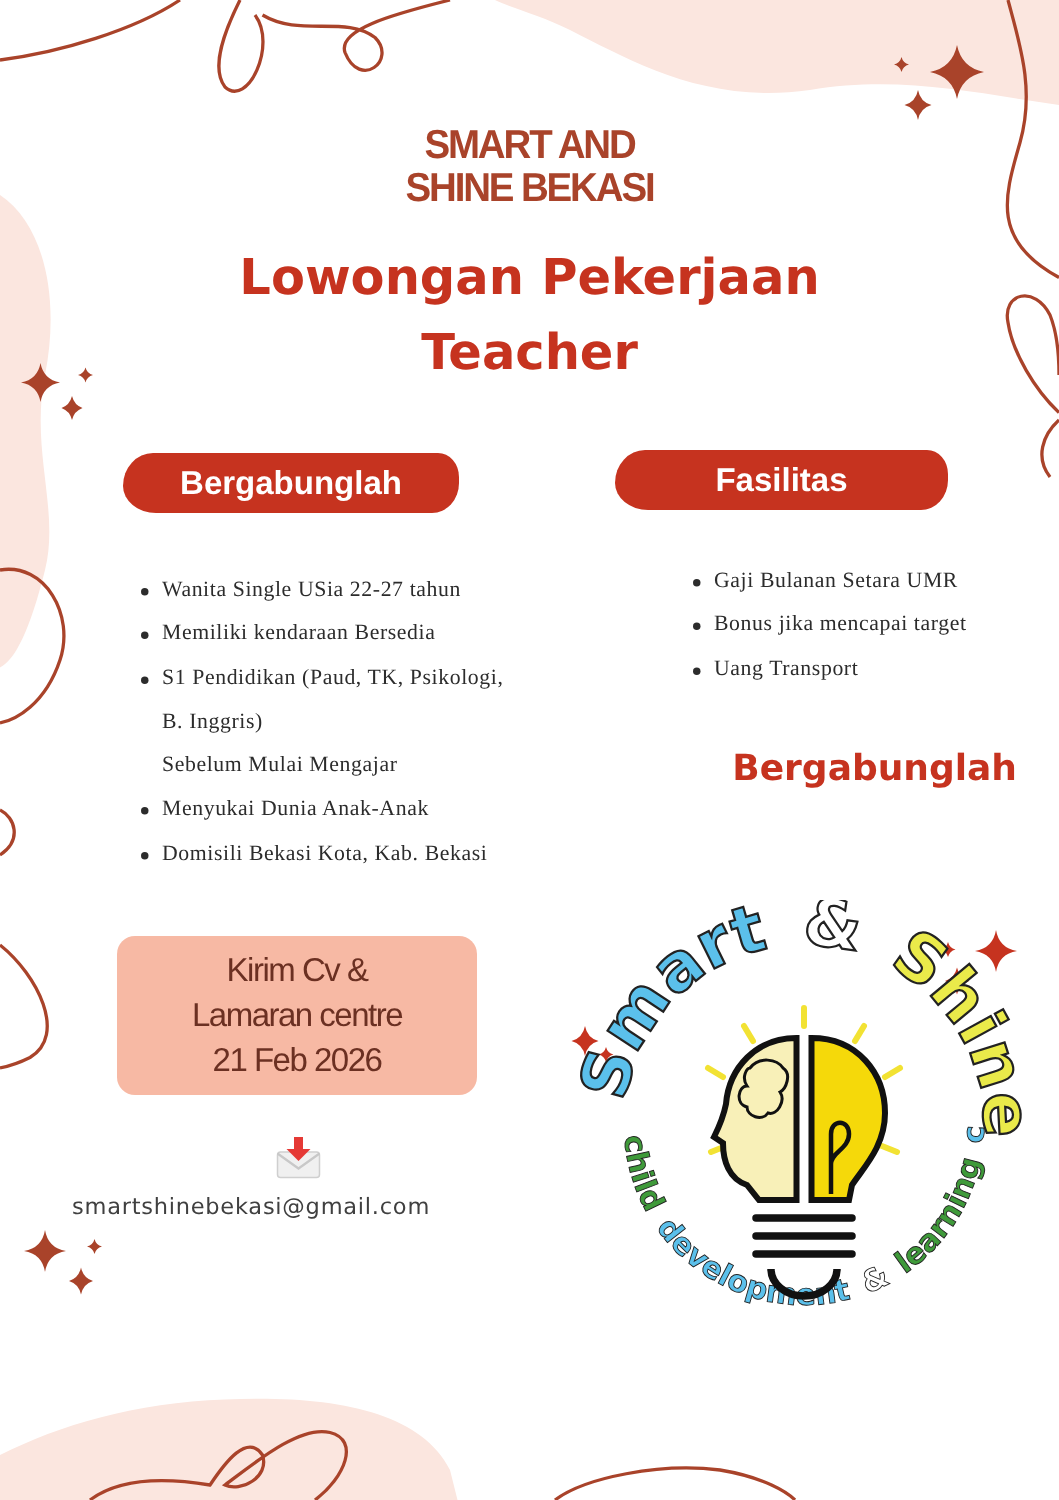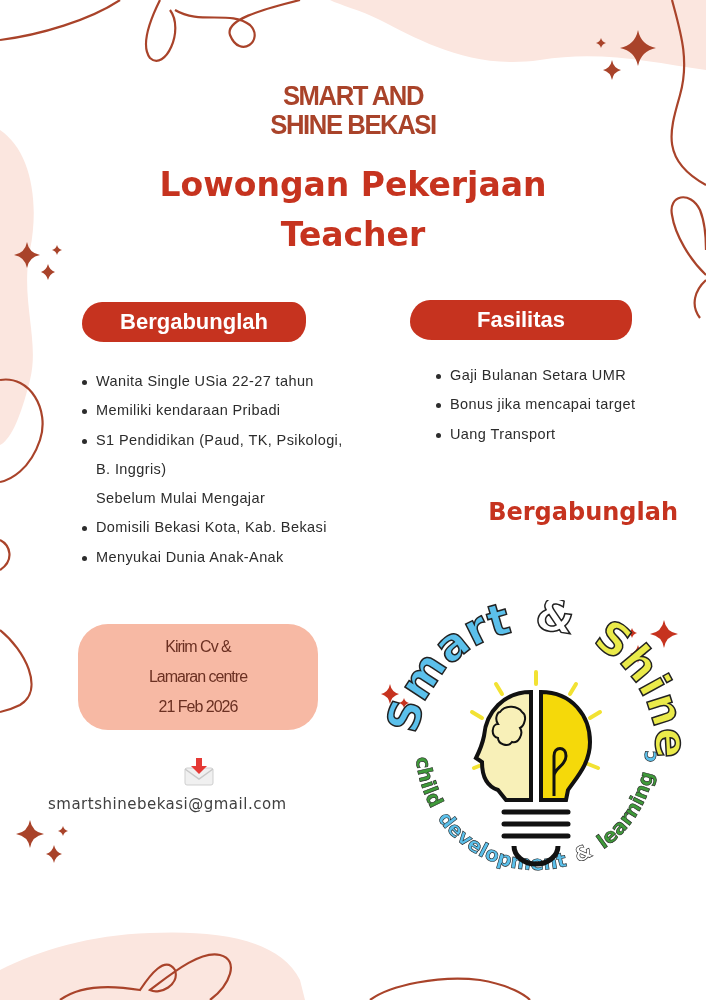--- a/index.html
+++ b/index.html
@@ -9,30 +9,30 @@
 
   .brand { left:0; width:706px; top:82px; text-align:center; color:#a9432a; font-family:"Liberation Sans", sans-serif; font-weight:bold; font-size:27px; line-height:29px; letter-spacing:-1.5px; transform:scaleX(0.95); }
   .brand div { white-space:nowrap; }
   .headline { left:0; width:706px; top:160px; text-align:center; color:#c6331f; font-family:"DejaVu Sans", sans-serif; font-weight:bold; font-size:33px; line-height:50px; letter-spacing:0px; }
   .headline div { white-space:nowrap; }
 
   .pill { position:absolute; z-index:2; height:40px; background:#c6331f; border-radius:20px 14px 18px 22px / 22px 16px 20px 18px; color:#fff; font-family:"Liberation Sans", sans-serif; font-weight:bold; font-size:22px; display:flex; align-items:center; justify-content:center; }
   .pill-left { left:82px; top:302px; width:224px; }
   .pill-right { left:410px; top:300px; width:222px; }
 
-  ul.list { list-style:none; margin:0; padding:0; position:absolute; z-index:2; color:#2c2c2c; font-family:Liberation Sans, sans-serif; font-size:14.5px; line-height:29.3px; letter-spacing:0.4px; }
+  ul.list { list-style:none; margin:12px; padding:0; position:absolute; z-index:2; color:#2c2c2c; font-family:Liberation Serif, serif; font-size:14.5px; line-height:29.3px; letter-spacing:0.4px; }
   ul.list li { position:relative; padding-left:14px; white-space:nowrap; }
   ul.list li::before { content:""; position:absolute; left:0; top:13px; width:5px; height:5px; background:#2c2c2c; border-radius:50%; }
   .req-list { left:82px; top:367px; }
-  .fac-list { left:436px; top:361px; }
+  .fac-list { left:450px; top:361px; }
 
   .join { left:388px; width:290px; top:494px; text-align:right; color:#c6331f; font-family:"DejaVu Sans", sans-serif; font-weight:bold; font-size:24px; line-height:36px; }
   .join div { white-space:nowrap; }
 
-  .deadline-box { left:78px; top:624px; width:240px; height:106px; background:#f7b9a4; border-radius:30px; display:flex; flex-direction:column; align-items:center; justify-content:center; color:#6b3022; font-family:"Liberation Sans", sans-serif; font-size:16px; line-height:30px; letter-spacing:-1px; }
+  .deadline-box { left:78px; top:624px; width:240px; height:106px; background:#f7b9a4; border-radius:12px; display:flex; flex-direction:column; align-items:center; justify-content:center; color:#6b3022; font-family:"Liberation Sans", sans-serif; font-size:22px; line-height:30px; letter-spacing:-1px; }
   .deadline-box div { white-space:nowrap; }
 
   .mail-icon { left:183px; top:758px; width:32px; height:28px; }
   .email { left:48px; top:795px; font-family:"DejaVu Sans", sans-serif; font-size:15px; color:#404040; letter-spacing:0.5px; white-space:nowrap; }
 
   .logo { left:376px; top:600px; width:320px; height:300px; }
 </style>
 </head>
 <body>
 
@@ -71,26 +71,26 @@
 <div class="layer headline">
   <div>Lowongan Pekerjaan</div>
   <div>Teacher</div>
 </div>
 
 <div class="pill pill-left">Bergabunglah</div>
 <div class="pill pill-right">Fasilitas</div>
 
 <ul class="list req-list">
   <li>Wanita Single USia 22-27 tahun</li>
-  <li>Memiliki kendaraan Pribadi</li>
+  <li>Memiliki kendaraan Bersedia</li>
   <li>S1 Pendidikan (Paud, TK, Psikologi,</li>
   <li style="list-style:none" class="cont">B. Inggris)</li>
   <li class="cont">Sebelum Mulai Mengajar</li>
+  <li>Menyukai Dunia Anak-Anak</li>
   <li>Domisili Bekasi Kota, Kab. Bekasi</li>
-  <li>Menyukai Dunia Anak-Anak</li>
 </ul>
 <style>ul.list li.cont::before { display:none; }</style>
 
 <ul class="list fac-list">
   <li>Gaji Bulanan Setara UMR</li>
   <li>Bonus jika mencapai target</li>
   <li>Uang Transport</li>
 </ul>
 
 <div class="layer join">

